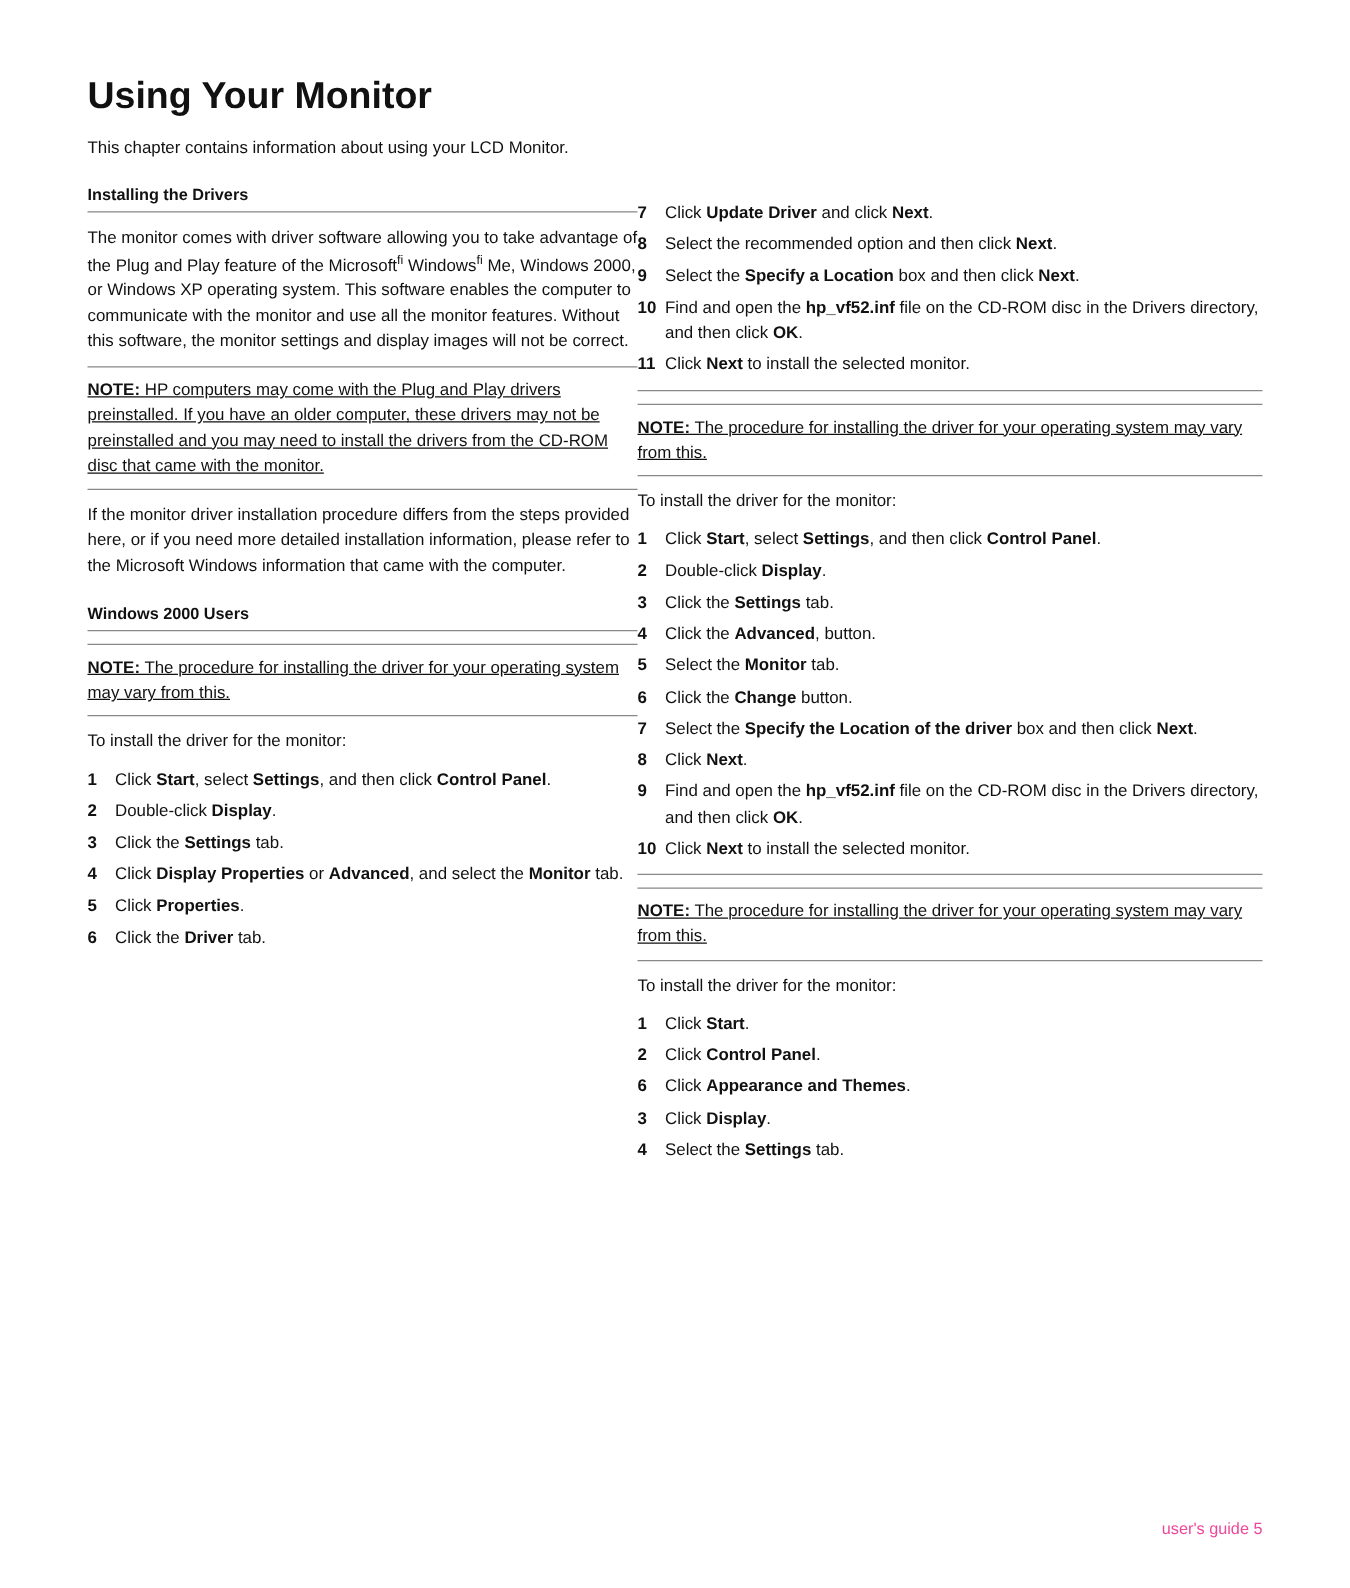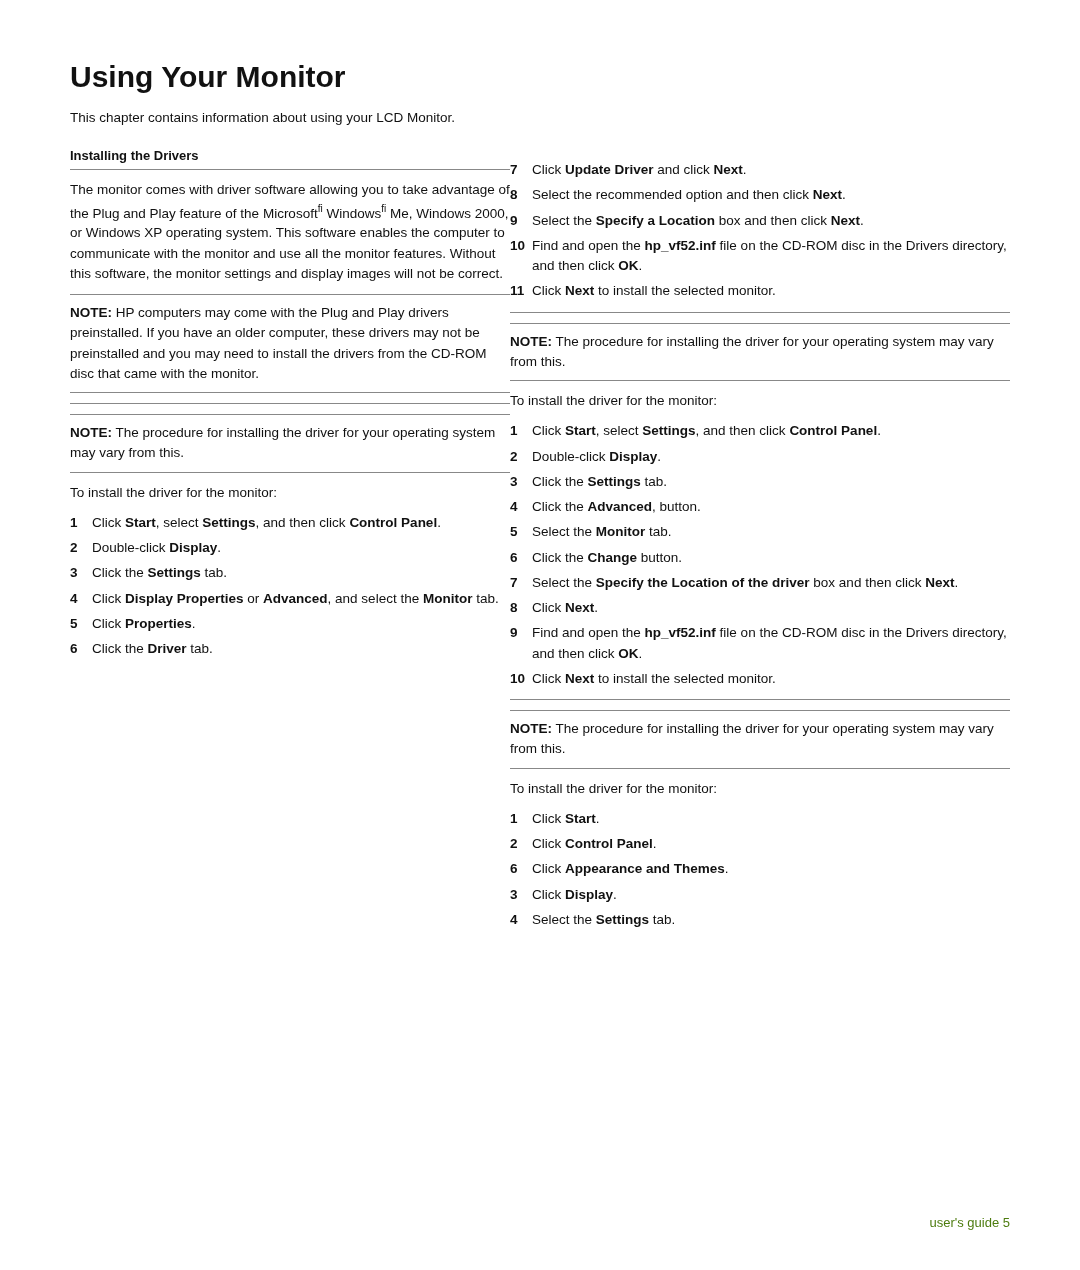--- a/index.html
+++ b/index.html
@@ -45,20 +45,21 @@
       margin-bottom: 10px;
       line-height: 1.5;
     }
     .note-box {
       border: 1px solid #888;
       border-left: none;
       border-right: none;
       padding: 8px 0;
       margin: 8px 0 10px 0;
       line-height: 1.5;
+      text-decoration: underline;
     }
     .note-box p { margin-bottom: 0; }
     b { font-weight: 700; }
     ol.steps {
       list-style: none;
       padding: 0;
       margin: 0 0 10px 0;
     }
     ol.steps li {
       display: flex;
@@ -72,21 +73,21 @@
       flex-shrink: 0;
     }
     ol.steps li .step-content {
       flex: 1;
     }
     .footer {
       position: fixed;
       bottom: 40px;
       right: 70px;
       font-size: 13px;
-      color: #4d7c0f;
+      color: #ec4899;
     }
     .superscript {
       font-size: 10px;
       vertical-align: super;
     }
   </style>
 </head>
 <body>
 
 <h1 class="page-title">Using Your Monitor</h1>
@@ -98,21 +99,23 @@
 
     <h2 class="section-title">Installing the Drivers</h2>
     <hr class="divider">
 
     <p>The monitor comes with driver software allowing you to take advantage of the Plug and Play feature of the Microsoft<span class="superscript">fi</span> Windows<span class="superscript">fi</span> Me, Windows 2000, or Windows XP operating system. This software enables the computer to communicate with the monitor and use all the monitor features. Without this software, the monitor settings and display images will not be correct.</p>
 
     <div class="note-box">
       <p><b>NOTE:</b><span> HP computers may come with the Plug and Play drivers preinstalled. If you have an older computer, these drivers may not be preinstalled and you may need to install the drivers from the CD-ROM disc that came with the monitor.</span></p>
     </div>
 
-
+    <p>If the monitor driver installation procedure differs from the steps provided here, or if you need more detailed installation information, please refer to the Microsoft Windows information that came with the computer.</p>
+
+    <h2 class="section-title">Windows 2000 Users</h2>
     <hr class="divider">
 
     <div class="note-box">
       <p><b>NOTE:</b><span> The procedure for installing the driver for your operating system may vary from this.</span></p>
     </div>
 
     <p>To install the driver for the monitor:</p>
 
     <ol class="steps">
       <li>

